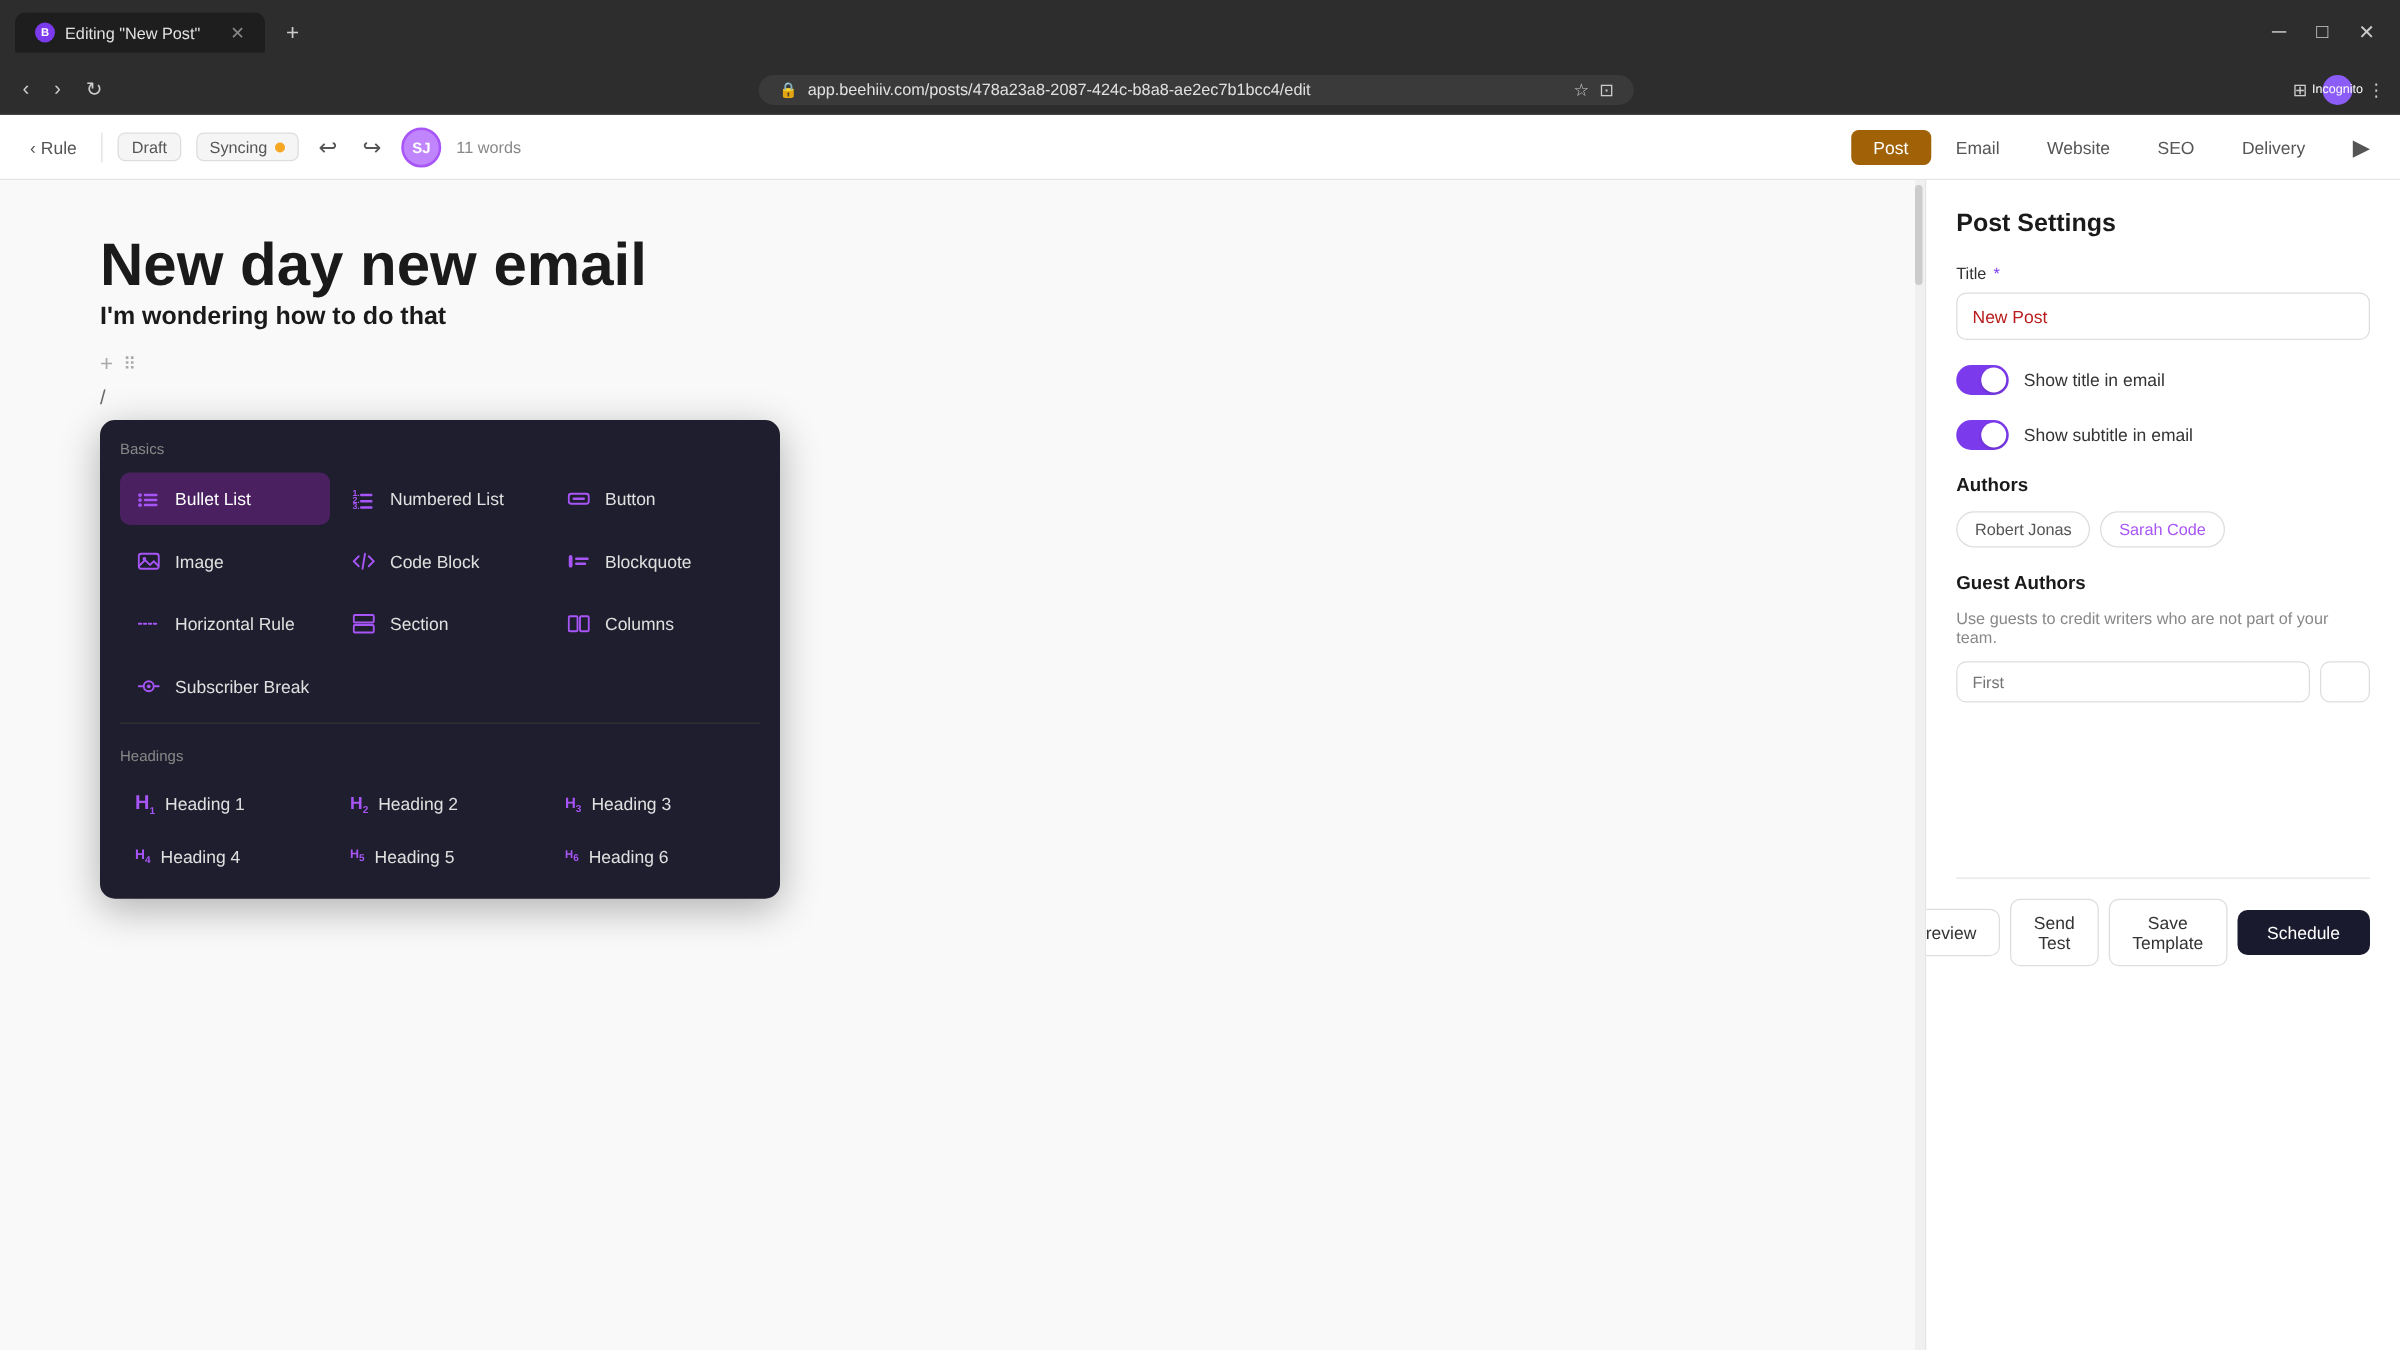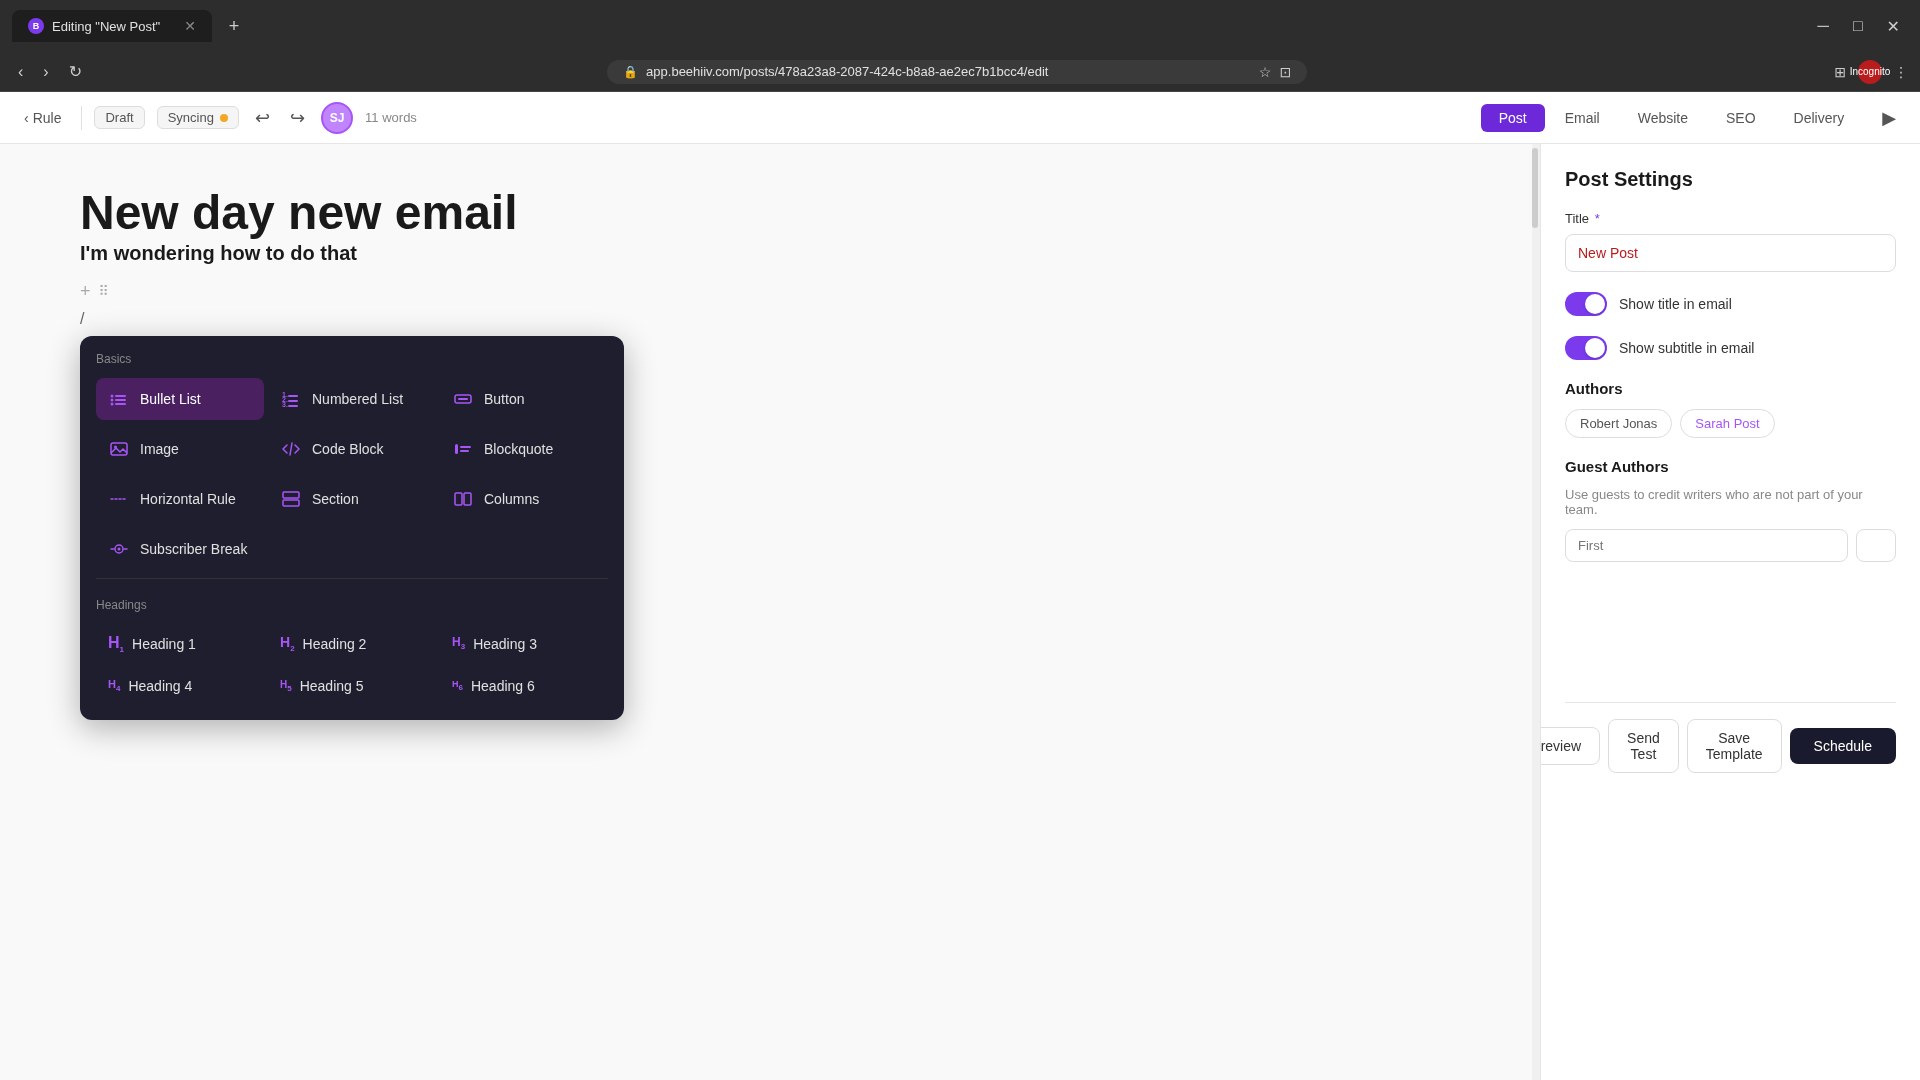--- a/index.html
+++ b/index.html
@@ -34,21 +34,21 @@
     .toolbar-divider { width: 1px; height: 24px; background: #e0e0e0; }
     .toolbar-badge { background: #f5f5f5; border: 1px solid #ddd; border-radius: 6px; padding: 3px 10px; font-size: 13px; color: #555; }
     .toolbar-sync { display: flex; align-items: center; gap: 6px; font-size: 13px; color: #555; background: #f5f5f5; border: 1px solid #ddd; border-radius: 6px; padding: 3px 10px; }
     .sync-dot { width: 8px; height: 8px; border-radius: 50%; background: #f5a623; }
     .toolbar-icon-btn { background: transparent; border: none; color: #555; cursor: pointer; font-size: 18px; padding: 4px; }
     .toolbar-avatar { width: 32px; height: 32px; border-radius: 50%; background: #c084fc; display: flex; align-items: center; justify-content: center; font-size: 12px; font-weight: 600; color: #fff; border: 2px solid #a855f7; }
     .toolbar-words { font-size: 13px; color: #888; }
     .toolbar-spacer { flex: 1; }
     .toolbar-tabs { display: flex; gap: 2px; }
     .toolbar-tab { padding: 6px 18px; border-radius: 6px; font-size: 14px; color: #555; cursor: pointer; border: none; background: transparent; }
-    .toolbar-tab.active { background: #6d28d9; color: #fff; border-radius: 6px; }
+    .toolbar-tab.active { background: #a16207; color: #fff; border-radius: 6px; }
     .toolbar-collapse-btn { background: transparent; border: none; color: #555; cursor: pointer; font-size: 18px; padding: 4px 8px; }
 
     
     .main-area { display: flex; flex: 1; overflow: hidden; }
 
     
     .editor-area { flex: 1; background: #f9f9f9; overflow-y: auto; padding: 40px 80px; position: relative; }
 
     .editor-title { font-size: 48px; font-weight: 700; color: #1a1a1a; line-height: 1.2; }
     .editor-subtitle { font-size: 20px; font-weight: 600; color: #1a1a1a; margin-bottom: 16px; }
@@ -135,21 +135,21 @@
   <div class="address-bar">
     <span class="address-bar-lock">🔒</span>
     <span class="address-bar-url">app.beehiiv.com/posts/478a23a8-2087-424c-b8a8-ae2ec7b1bcc4/edit</span>
     <div class="address-bar-actions">
       <button class="addr-icon-btn">☆</button>
       <button class="addr-icon-btn">⊡</button>
     </div>
   </div>
   <div style="display:flex;gap:12px;margin-left:8px;align-items:center;">
     <button class="addr-icon-btn">⊞</button>
-    <button class="addr-icon-btn" style="background:#b91c1c;color:#fff;border-radius:50%;width:24px;height:24px;display:flex;align-items:center;justify-content:center;font-size:10px;">Incognito</button>
+    <button class="addr-icon-btn" style="background:#8b5cf6;color:#fff;border-radius:50%;width:24px;height:24px;display:flex;align-items:center;justify-content:center;font-size:10px;">Incognito</button>
     <button class="addr-icon-btn">⋮</button>
   </div>
 </div>
 
 <div class="app-wrapper">
 
   <div class="app-toolbar">
     <div class="toolbar-exit">
       <span class="toolbar-exit-icon">‹</span>
       <span>Rule</span>
@@ -372,21 +372,21 @@
         <span class="toggle-label">Show subtitle in email</span>
       </div>
 
       <div class="form-group">
         <div class="section-title">Authors</div>
         <div class="authors-row">
           <div class="author-chip inactive">
             <span>Robert Jonas</span>
           </div>
           <div class="author-chip active" style="color:#a855f7;">
-            <span>Sarah Post</span>
+            <span>Sarah Code</span>
           </div>
         </div>
       </div>
 
       <div class="guest-authors-section">
         <div class="section-title">Guest Authors</div>
         <div class="guest-desc">Use guests to credit writers who are not part of your team.</div>
 
         <div style="display:flex;gap:8px;">
           <input style="flex: 1 1 0%; border: 1px solid rgb(221, 221, 221); border-radius: 8px; padding: 8px 12px; font-size: 13px;" type="text" placeholder="First">

